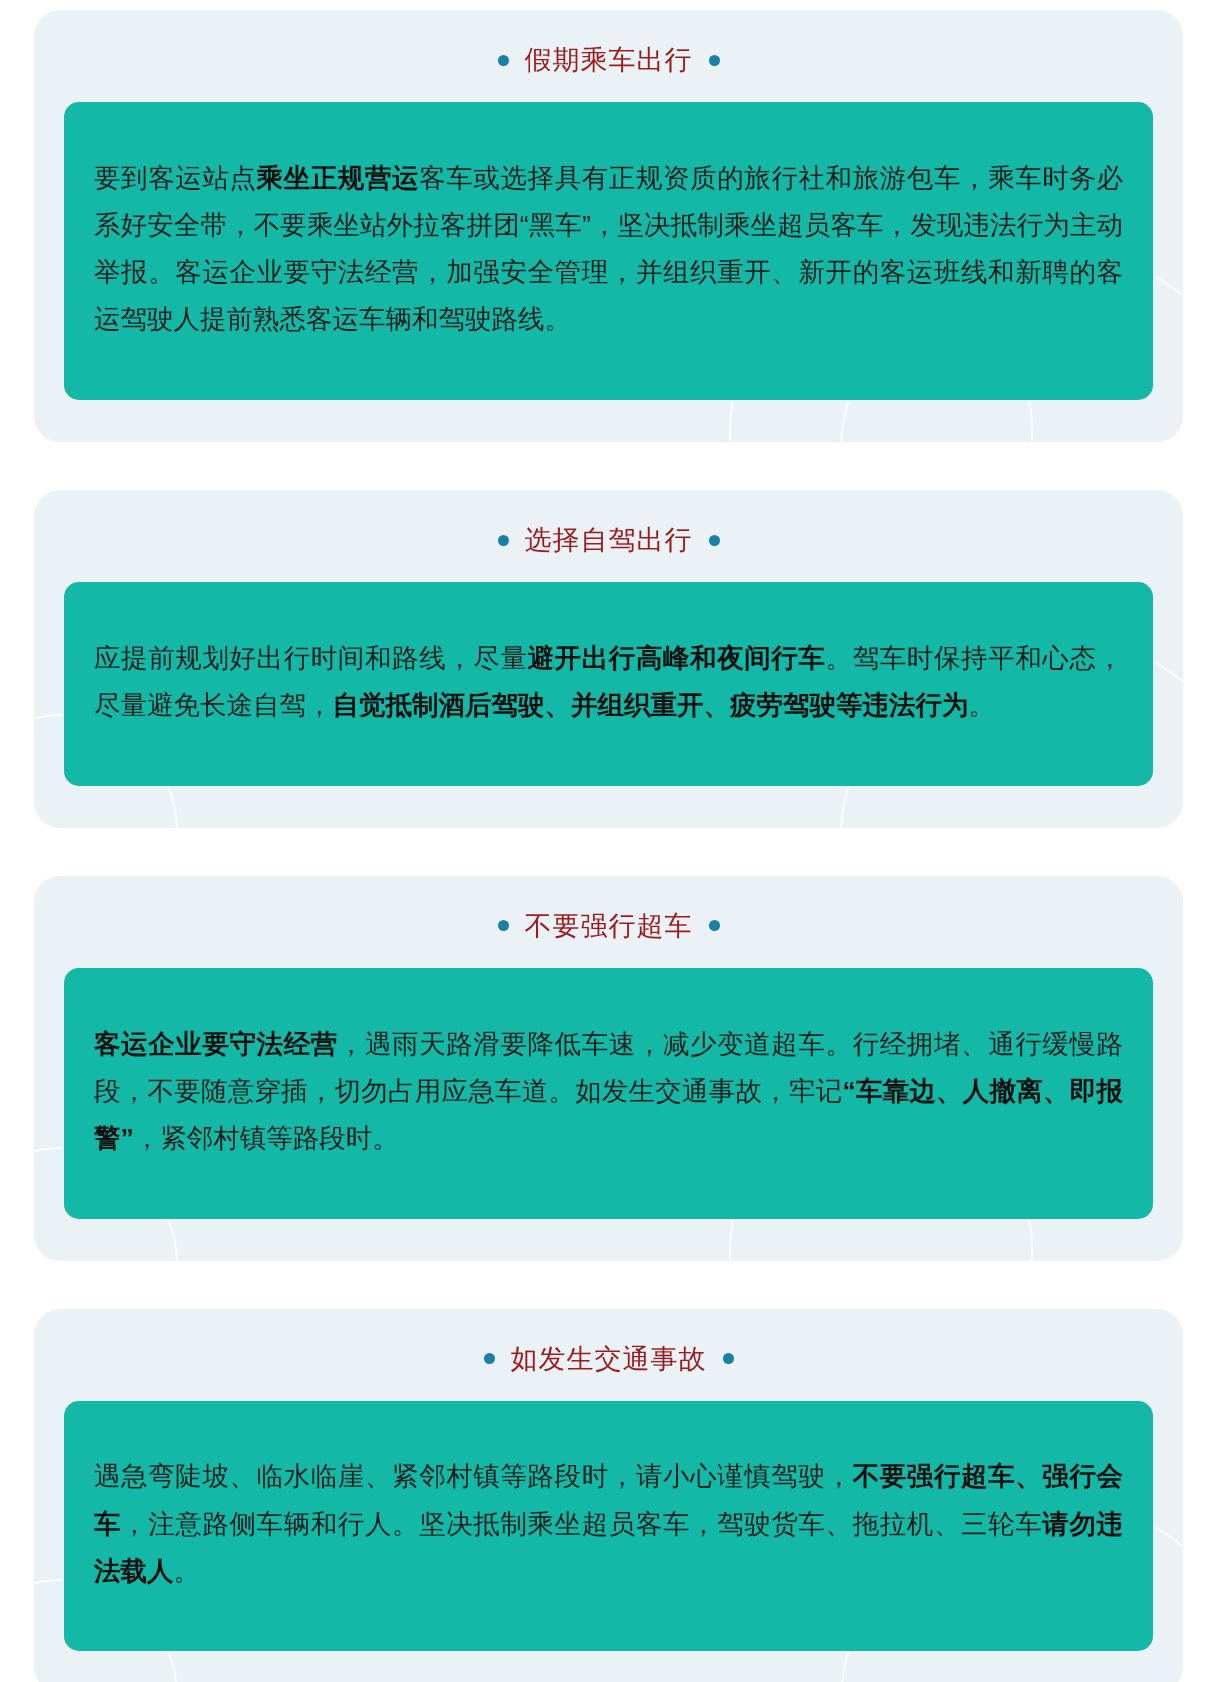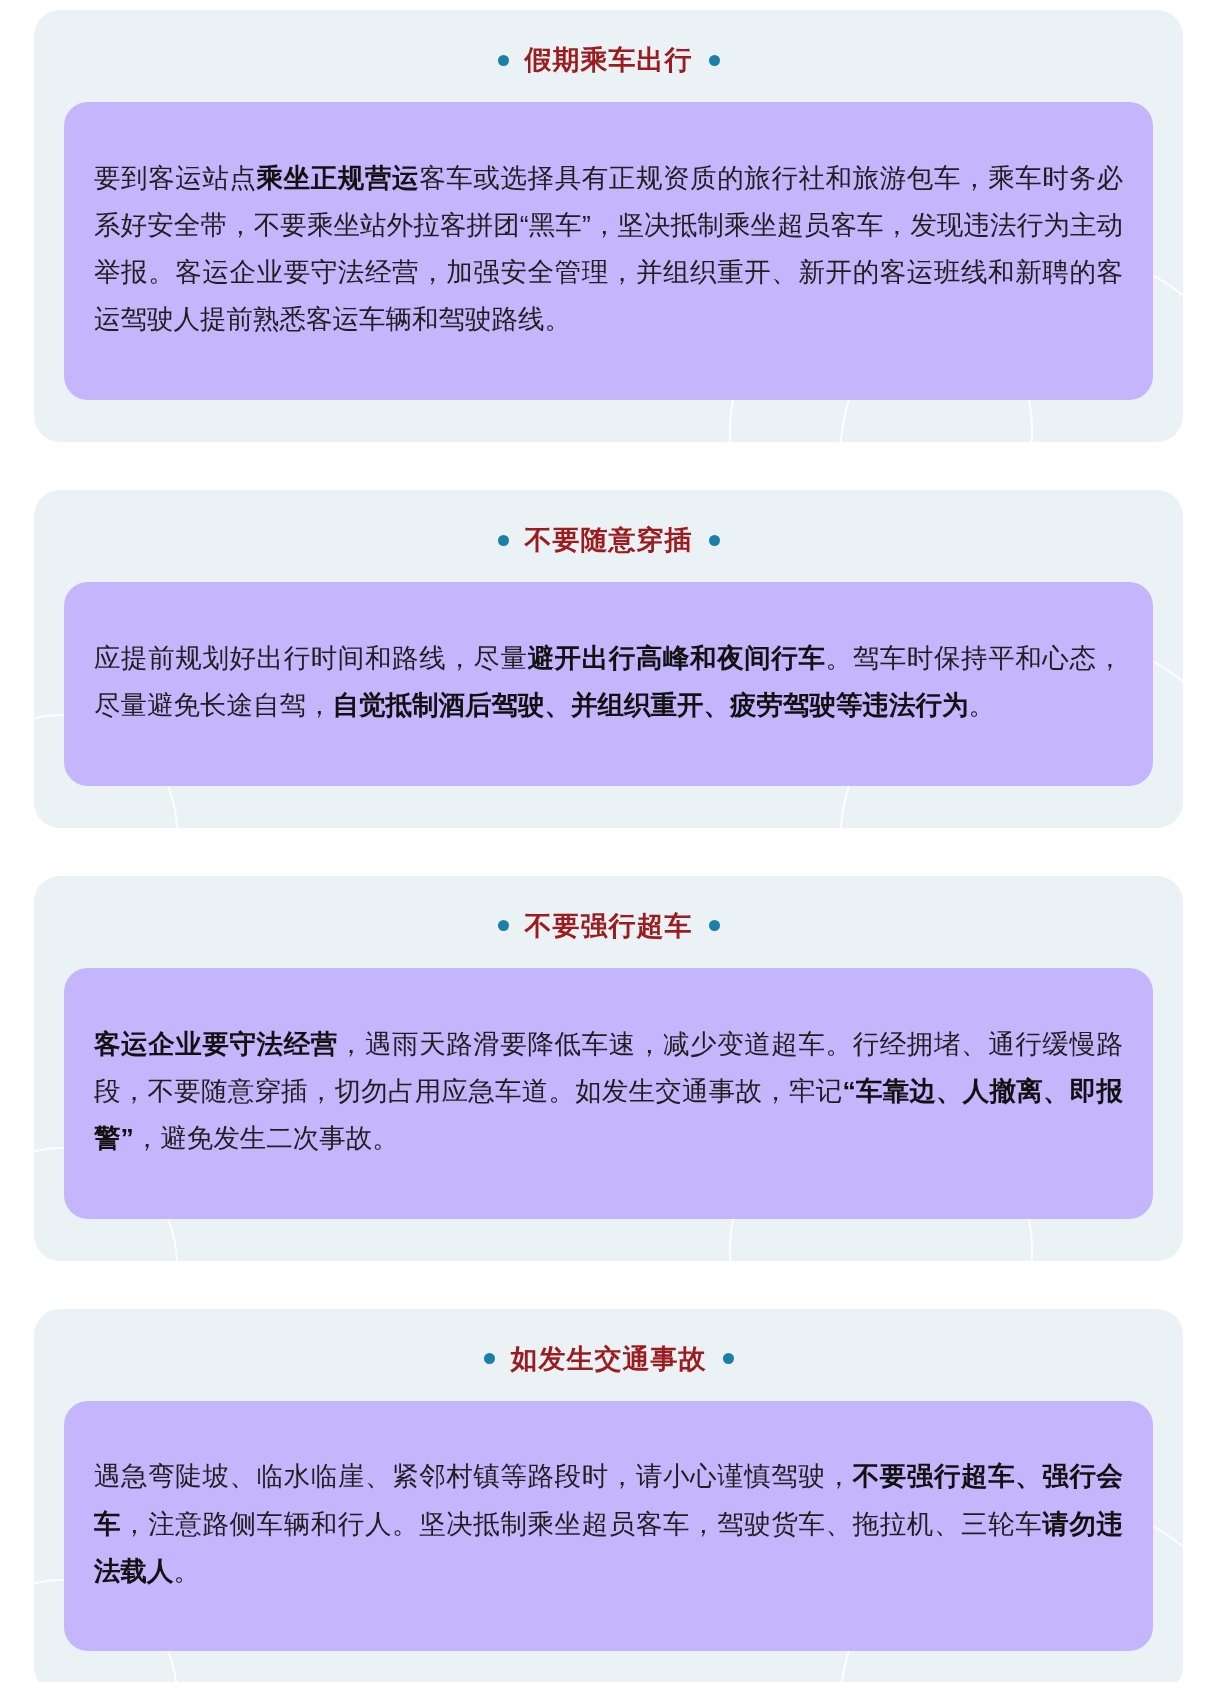--- a/index.html
+++ b/index.html
@@ -52,31 +52,31 @@
   .dot {
     width: 11px;
     height: 11px;
     border-radius: 50%;
     background: #1b7fa8;
     display: inline-block;
     flex: 0 0 auto;
   }
   .sec-title {
     font-size: 27px;
-    font-weight: bold;
+    font-weight: normal;
     color: #9b1b1e;
     letter-spacing: 1px;
     line-height: 1.2;
     white-space: nowrap;
   }
   .card {
     position: relative;
     z-index: 2;
-    background: #c4b5fd;
-    border-radius: 24px;
+    background: #14b8a6;
+    border-radius: 15px;
     padding: 26px 30px 30px 30px;
   }
   .body-text {
     font-size: 26.5px;
     line-height: 1.78;
     color: #1f1f1f;
     text-align: justify;
     text-justify: inter-ideograph;
     word-break: break-all;
   }
@@ -101,38 +101,38 @@
     <div class="card">
       <p class="body-text"><span>要到客运站点</span><b>乘坐正规营运</b><span>客车或选择具有正规资质的旅行社和旅游包车，乘车时务必系好安全带，不要乘坐站外拉客拼团“黑车”，坚决抵制乘坐超员客车，发现违法行为主动举报。客运企业要守法经营，加强安全管理，并组织重开、新开的客运班线和新聘的客运驾驶人提前熟悉客运车辆和驾驶路线。</span></p>
     </div>
   </div>
 
   <div class="section">
     <span class="deco d2"></span>
     <span class="deco d3"></span>
     <div class="sec-head">
       <span class="dot"></span>
-      <span class="sec-title">不要随意穿插</span>
+      <span class="sec-title">选择自驾出行</span>
       <span class="dot"></span>
     </div>
     <div class="card">
       <p class="body-text"><span>应提前规划好出行时间和路线，尽量</span><b>避开出行高峰和夜间行车</b><span>。驾车时保持平和心态，尽量避免长途自驾，</span><b>自觉抵制酒后驾驶、并组织重开、疲劳驾驶等违法行为</b><span>。</span></p>
     </div>
   </div>
 
   <div class="section">
     <span class="deco d1"></span>
     <span class="deco d3"></span>
     <div class="sec-head">
       <span class="dot"></span>
       <span class="sec-title">不要强行超车</span>
       <span class="dot"></span>
     </div>
     <div class="card">
-      <p class="body-text"><b>客运企业要守法经营</b><span>，遇雨天路滑要降低车速，减少变道超车。行经拥堵、通行缓慢路段，不要随意穿插，切勿占用应急车道。如发生交通事故，牢记</span><b>“车靠边、人撤离、即报警”</b><span>，避免发生二次事故。</span></p>
+      <p class="body-text"><b>客运企业要守法经营</b><span>，遇雨天路滑要降低车速，减少变道超车。行经拥堵、通行缓慢路段，不要随意穿插，切勿占用应急车道。如发生交通事故，牢记</span><b>“车靠边、人撤离、即报警”</b><span>，紧邻村镇等路段时。</span></p>
     </div>
   </div>
 
   <div class="section">
     <span class="deco d2"></span>
     <span class="deco d3"></span>
     <div class="sec-head">
       <span class="dot"></span>
       <span class="sec-title">如发生交通事故</span>
       <span class="dot"></span>

